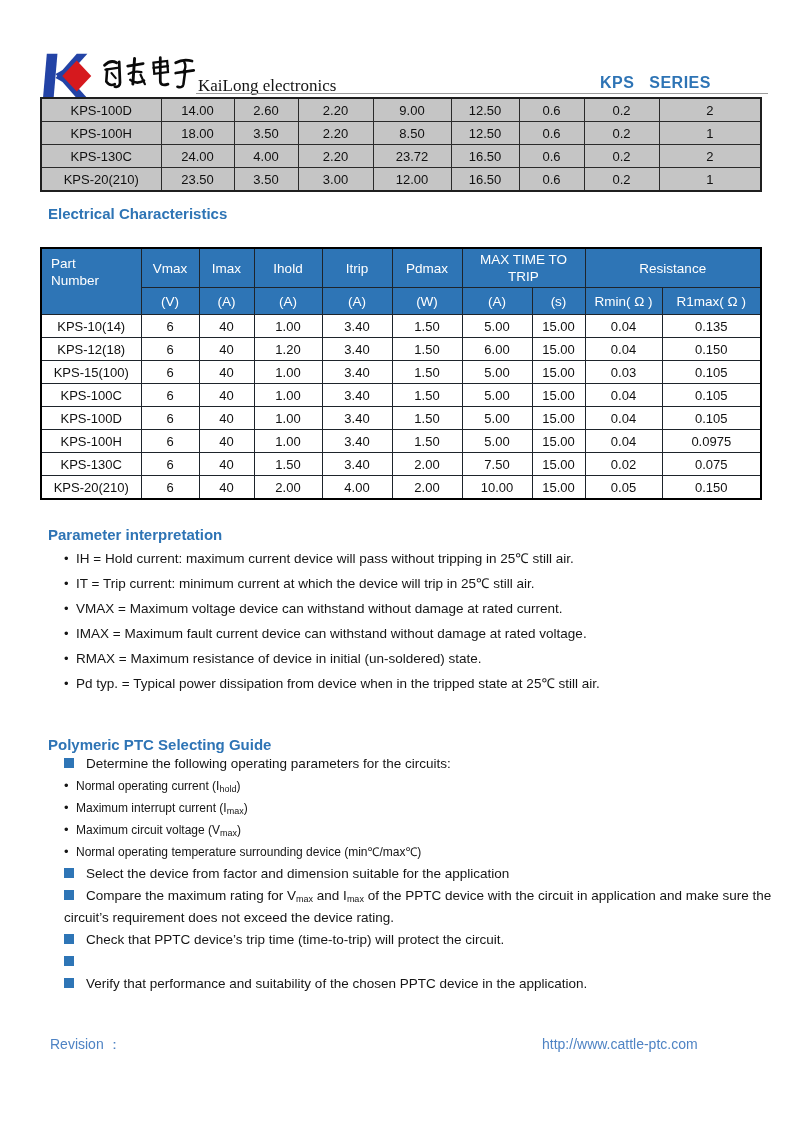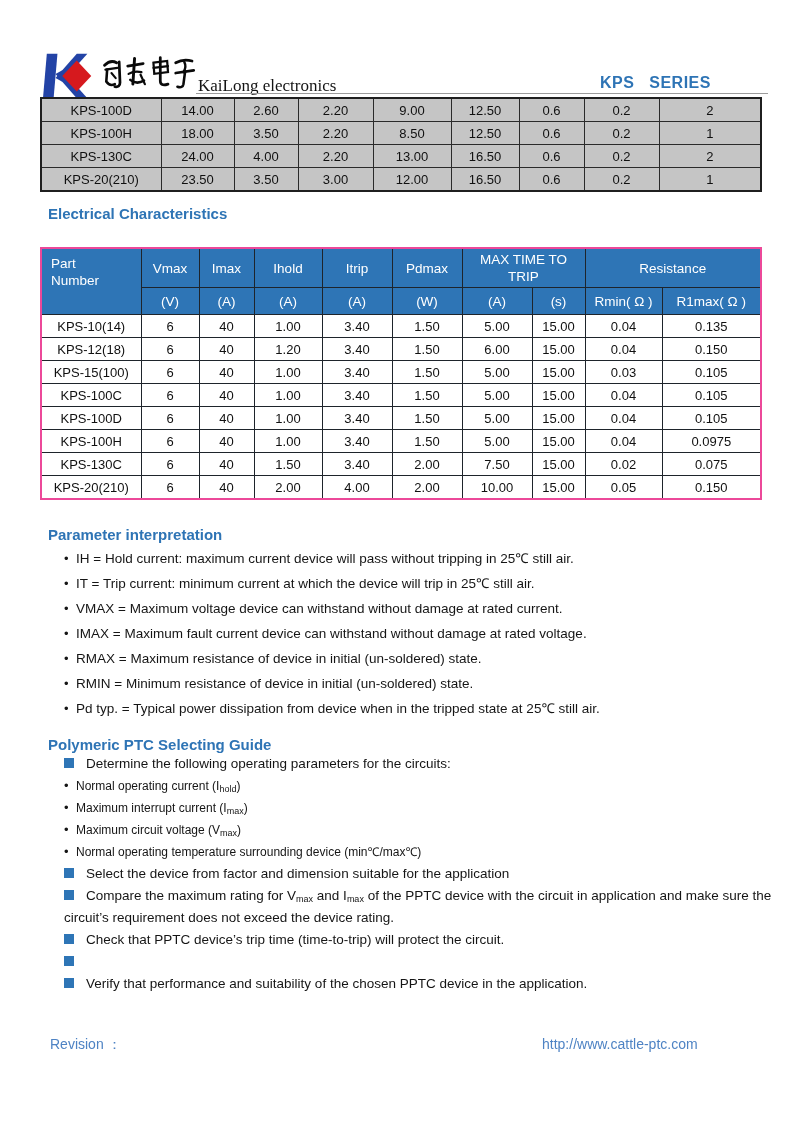--- a/index.html
+++ b/index.html
@@ -14,21 +14,21 @@
   .hrule{position:absolute;left:196px;top:93px;width:572px;height:1px;background:#9c9c9c;}
   .series{position:absolute;left:600px;top:74px;color:#2E74B5;font-weight:bold;
           font-size:16px;white-space:pre;letter-spacing:0.5px;}
 
   
   table{border-collapse:collapse;table-layout:fixed;}
   .top-table{position:absolute;left:40px;top:97px;width:720px;border:2px solid #1f1f1f;}
   .top-table td{border:1.6px solid #2a2a2a;background:#C5C5C5;height:22px;
                 text-align:center;font-size:13px;color:#101010;padding:0;overflow:hidden;}
 
-  .elec{position:absolute;left:40px;top:247px;width:720px;border:2px solid #ec4899;}
+  .elec{position:absolute;left:40px;top:247px;width:720px;border:2px solid #000000;}
   .elec th,.elec td{border:1.6px solid #1e242b;padding:0;overflow:hidden;}
   .elec thead th{background:#2E75B6;color:#fff;font-weight:normal;font-size:13.5px;
                  text-align:center;}
   .elec .hrow1 th{height:38px;line-height:17px;}
   .elec .hrow2 th{height:26px;}
   .elec .part-th{text-align:left;vertical-align:top;padding:6px 0 0 9px;line-height:20px;}
   .elec tbody td{height:22px;text-align:center;font-size:13px;color:#101010;background:#fff;}
 
   
   .h-blue{position:absolute;left:48px;color:#2E74B5;font-size:15px;font-weight:bold;margin:0;}
@@ -117,21 +117,21 @@
           <td>12.50</td>
           <td>0.6</td>
           <td>0.2</td>
           <td>1</td>
         </tr>
         <tr>
           <td>KPS-130C</td>
           <td>24.00</td>
           <td>4.00</td>
           <td>2.20</td>
-          <td>13.00</td>
+          <td>23.72</td>
           <td>16.50</td>
           <td>0.6</td>
           <td>0.2</td>
           <td>2</td>
         </tr>
         <tr>
           <td>KPS-20(210)</td>
           <td>23.50</td>
           <td>3.50</td>
           <td>3.00</td>
@@ -288,21 +288,20 @@
       </tbody>
   </table>
 
   <h2 class="h-blue" style="top:526px;">Parameter interpretation</h2>
   <div class="list param-list" style="top:546px;">
       <div class="li"><span class="dotb">•</span><span>IH = Hold current: maximum current device will pass without tripping in 25℃  still air.</span></div>
       <div class="li"><span class="dotb">•</span><span>IT = Trip current: minimum current at which the device will trip in 25℃  still air.</span></div>
       <div class="li"><span class="dotb">•</span><span>VMAX = Maximum voltage device can withstand without damage at rated current.</span></div>
       <div class="li"><span class="dotb">•</span><span>IMAX = Maximum fault current device can withstand without damage at rated voltage.</span></div>
       <div class="li"><span class="dotb">•</span><span>RMAX = Maximum resistance of device in initial (un-soldered) state.</span></div>
-      <div class="li"><span class="dotb">•</span><span>RMIN = Minimum resistance of device in initial (un-soldered) state.</span></div>
       <div class="li"><span class="dotb">•</span><span>Pd typ. = Typical power dissipation from device when in the tripped state at 25℃  still air.</span></div>
     </div>
 
   <h2 class="h-blue" style="top:736px;">Polymeric PTC Selecting Guide</h2>
   <div class="list guide-list" style="top:753px;">
       <div class="li"><span class="sqb"></span><span>Determine the following operating parameters for the circuits:</span></div>
       <div class="li small"><span class="dotb">•</span><span>Normal operating current (I</span><sub>hold</sub><span>)</span></div>
       <div class="li small"><span class="dotb">•</span><span>Maximum interrupt current (I</span><sub>max</sub><span>)</span></div>
       <div class="li small"><span class="dotb">•</span><span>Maximum circuit voltage (V</span><sub>max</sub><span>)</span></div>
       <div class="li small"><span class="dotb">•</span><span>Normal operating temperature surrounding device (min℃/max℃)</span></div>

